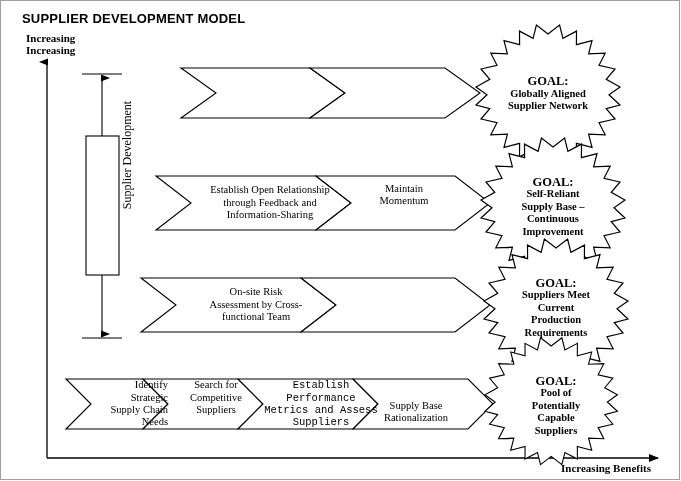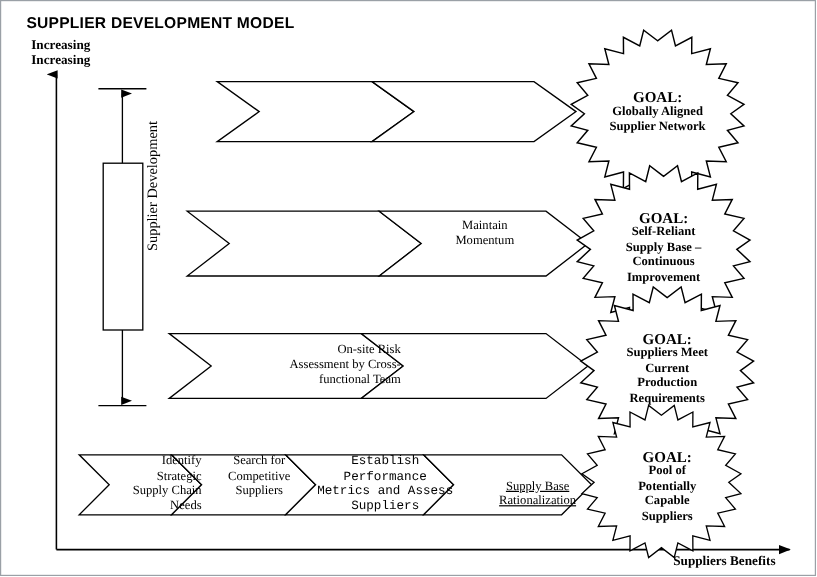--- a/index.html
+++ b/index.html
@@ -197,55 +197,58 @@
         127.0,85.0 118.2,74.6 132.0,71.0 121.0,60.8 132.0,53.0 118.2,45.4
         127.0,35.0 111.0,31.3 117.2,19.2 100.6,19.8 104.0,6.6 88.4,10.7
         88.5,-2.9 74.9,4.3 71.6,-8.9" transform="translate(-60,-60) scale(0.92)"></polygon>
     </g>
   </svg>
 
   <div class="axis-label lbl-integration">
     <div>Increasing</div>
     <div>Increasing</div>
   </div>
-  <div class="axis-label lbl-benefits">Suppliers Benefits</div>
+  <div class="axis-label lbl-benefits">Increasing Benefits</div>
 
   <div class="vbox-label">Supplier Development</div>
 
   <div class="goal-text" style="left:498px;top:62px;width:100px;height:64px;">
     <div class="goal-head">GOAL:</div>
     <div class="goal-body">Globally Aligned<br>Supplier Network</div>
   </div>
 
+  <div class="chev-text" style="left:192px;top:178px;width:156px;height:50px;">
+    <span>Establish Open Relationship<br>through Feedback and<br>Information-Sharing</span>
+  </div>
   <div class="chev-text" style="left:358px;top:178px;width:92px;height:34px;">
     <span>Maintain<br>Momentum</span>
   </div>
   <div class="goal-text" style="left:503px;top:168px;width:100px;height:78px;">
     <div class="goal-head">GOAL:</div>
     <div class="goal-body">Self-Reliant<br>Supply Base –<br>Continuous<br>Improvement</div>
   </div>
 
-  <div class="chev-text" style="left:178px;top:280px;width:156px;height:50px;text-align:right;">
+  <div class="chev-text" style="left:178px;top:280px;width:156px;height:50px;">
     <span>On-site Risk<br>Assessment by Cross-<br>functional Team</span>
   </div>
   <div class="goal-text" style="left:506px;top:269px;width:100px;height:78px;">
     <div class="goal-head">GOAL:</div>
     <div class="goal-body">Suppliers Meet<br>Current<br>Production<br>Requirements</div>
   </div>
 
   <div class="chev-text" style="left:92px;top:378px;width:76px;height:52px;justify-content:flex-start;">
     <span style="text-align:right;">Identify<br>Strategic<br>Supply Chain<br>Needs</span>
   </div>
   <div class="chev-text" style="left:170px;top:378px;width:92px;height:40px;">
     <span>Search for<br>Competitive<br>Suppliers</span>
   </div>
   <div class="chev-text" style="left:264px;top:378px;width:114px;height:52px;font-family:Liberation Mono, monospace;">
     <span>Establish Performance<br>Metrics and Assess<br>Suppliers</span>
   </div>
-  <div class="chev-text" style="left:392px;top:378px;width:112px;height:68px;text-decoration:underline;">
+  <div class="chev-text" style="left:360px;top:378px;width:112px;height:68px;">
     <span>Supply Base<br>Rationalization</span>
   </div>
   <div class="goal-text" style="left:506px;top:368px;width:100px;height:76px;">
     <div class="goal-head">GOAL:</div>
     <div class="goal-body">Pool of<br>Potentially<br>Capable<br>Suppliers</div>
   </div>
 
 </div>
 
 </body></html>

